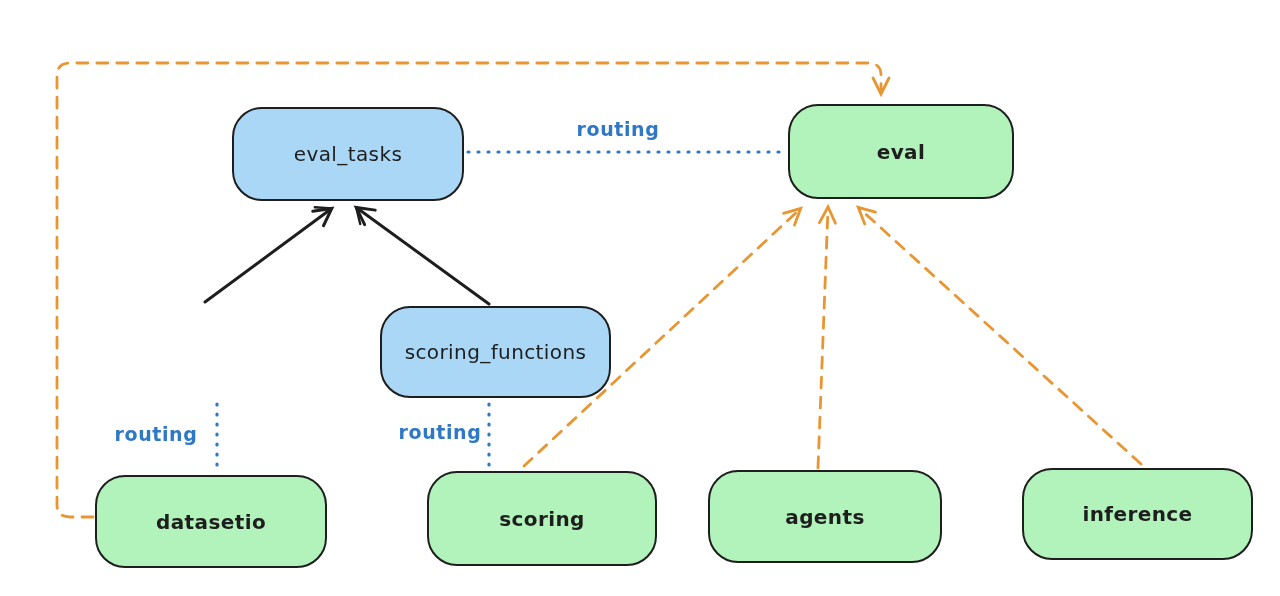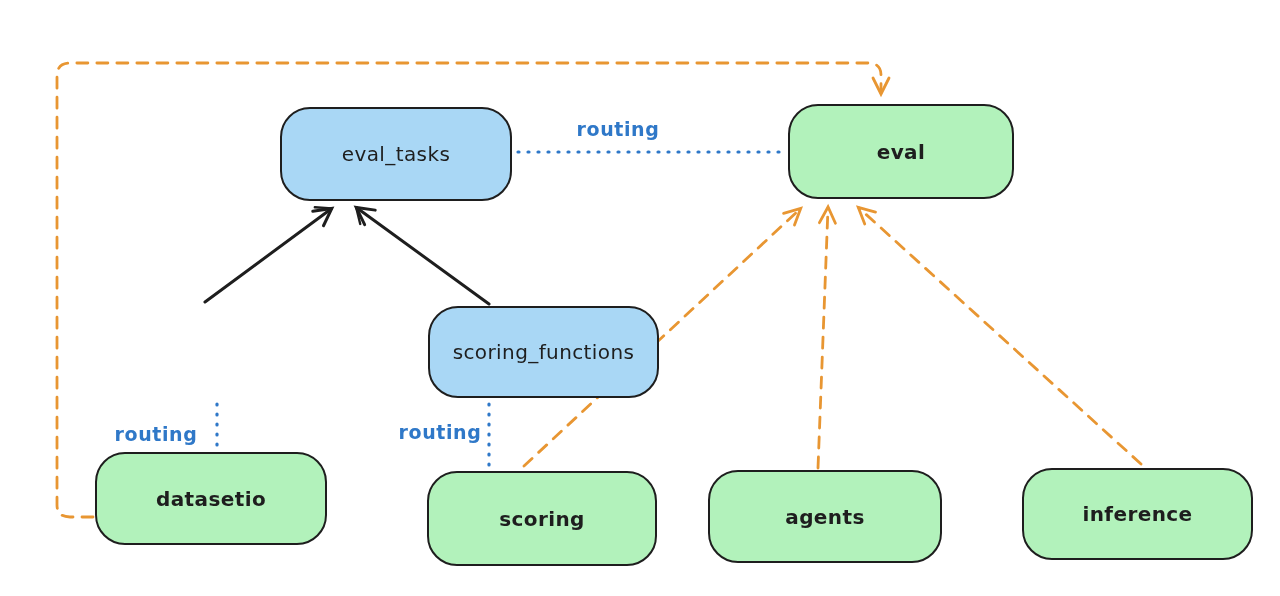--- a/index.html
+++ b/index.html
@@ -23,21 +23,21 @@
     box-sizing: border-box;
     border: 2.6px solid #1e1e1e;
     border-radius: 30px;
     display: flex;
     align-items: center;
     justify-content: center;
     font-size: 20px;
     color: #1e1e1e;
     letter-spacing: 0.4px;
   }
-  .node.blue  { background: #a9d7f5; margin-left: 48px; }
+  .node.blue  { background: #a9d7f5; }
   .node.green { background: #b2f2bb; font-weight: bold; }
   .edge-label {
     position: absolute;
     color: #2f78c8;
     font-weight: bold;
     font-size: 19px;
     letter-spacing: 0.6px;
     transform: translateX(-50%);
     white-space: nowrap;
   }
@@ -77,21 +77,21 @@
 
   <div class="node green" style="left:788px; top:104px; width:226px; height:95px;">
     <span>eval</span>
   </div>
 
 
   <div class="node blue" style="left:380px; top:306px; width:231px; height:92px;">
     <span>scoring_functions</span>
   </div>
 
-  <div class="node green" style="left:95px; top:452px; width:232px; height:93px;">
+  <div class="node green" style="left:95px; top:475px; width:232px; height:93px;">
     <span>datasetio</span>
   </div>
 
   <div class="node green" style="left:387px; top:471px; width:230px; height:95px;margin-left:40px;">
     <span>scoring</span>
   </div>
 
   <div class="node green" style="left:1022px; top:468px; width:231px; height:92px;">
     <span>inference</span>
   </div>

